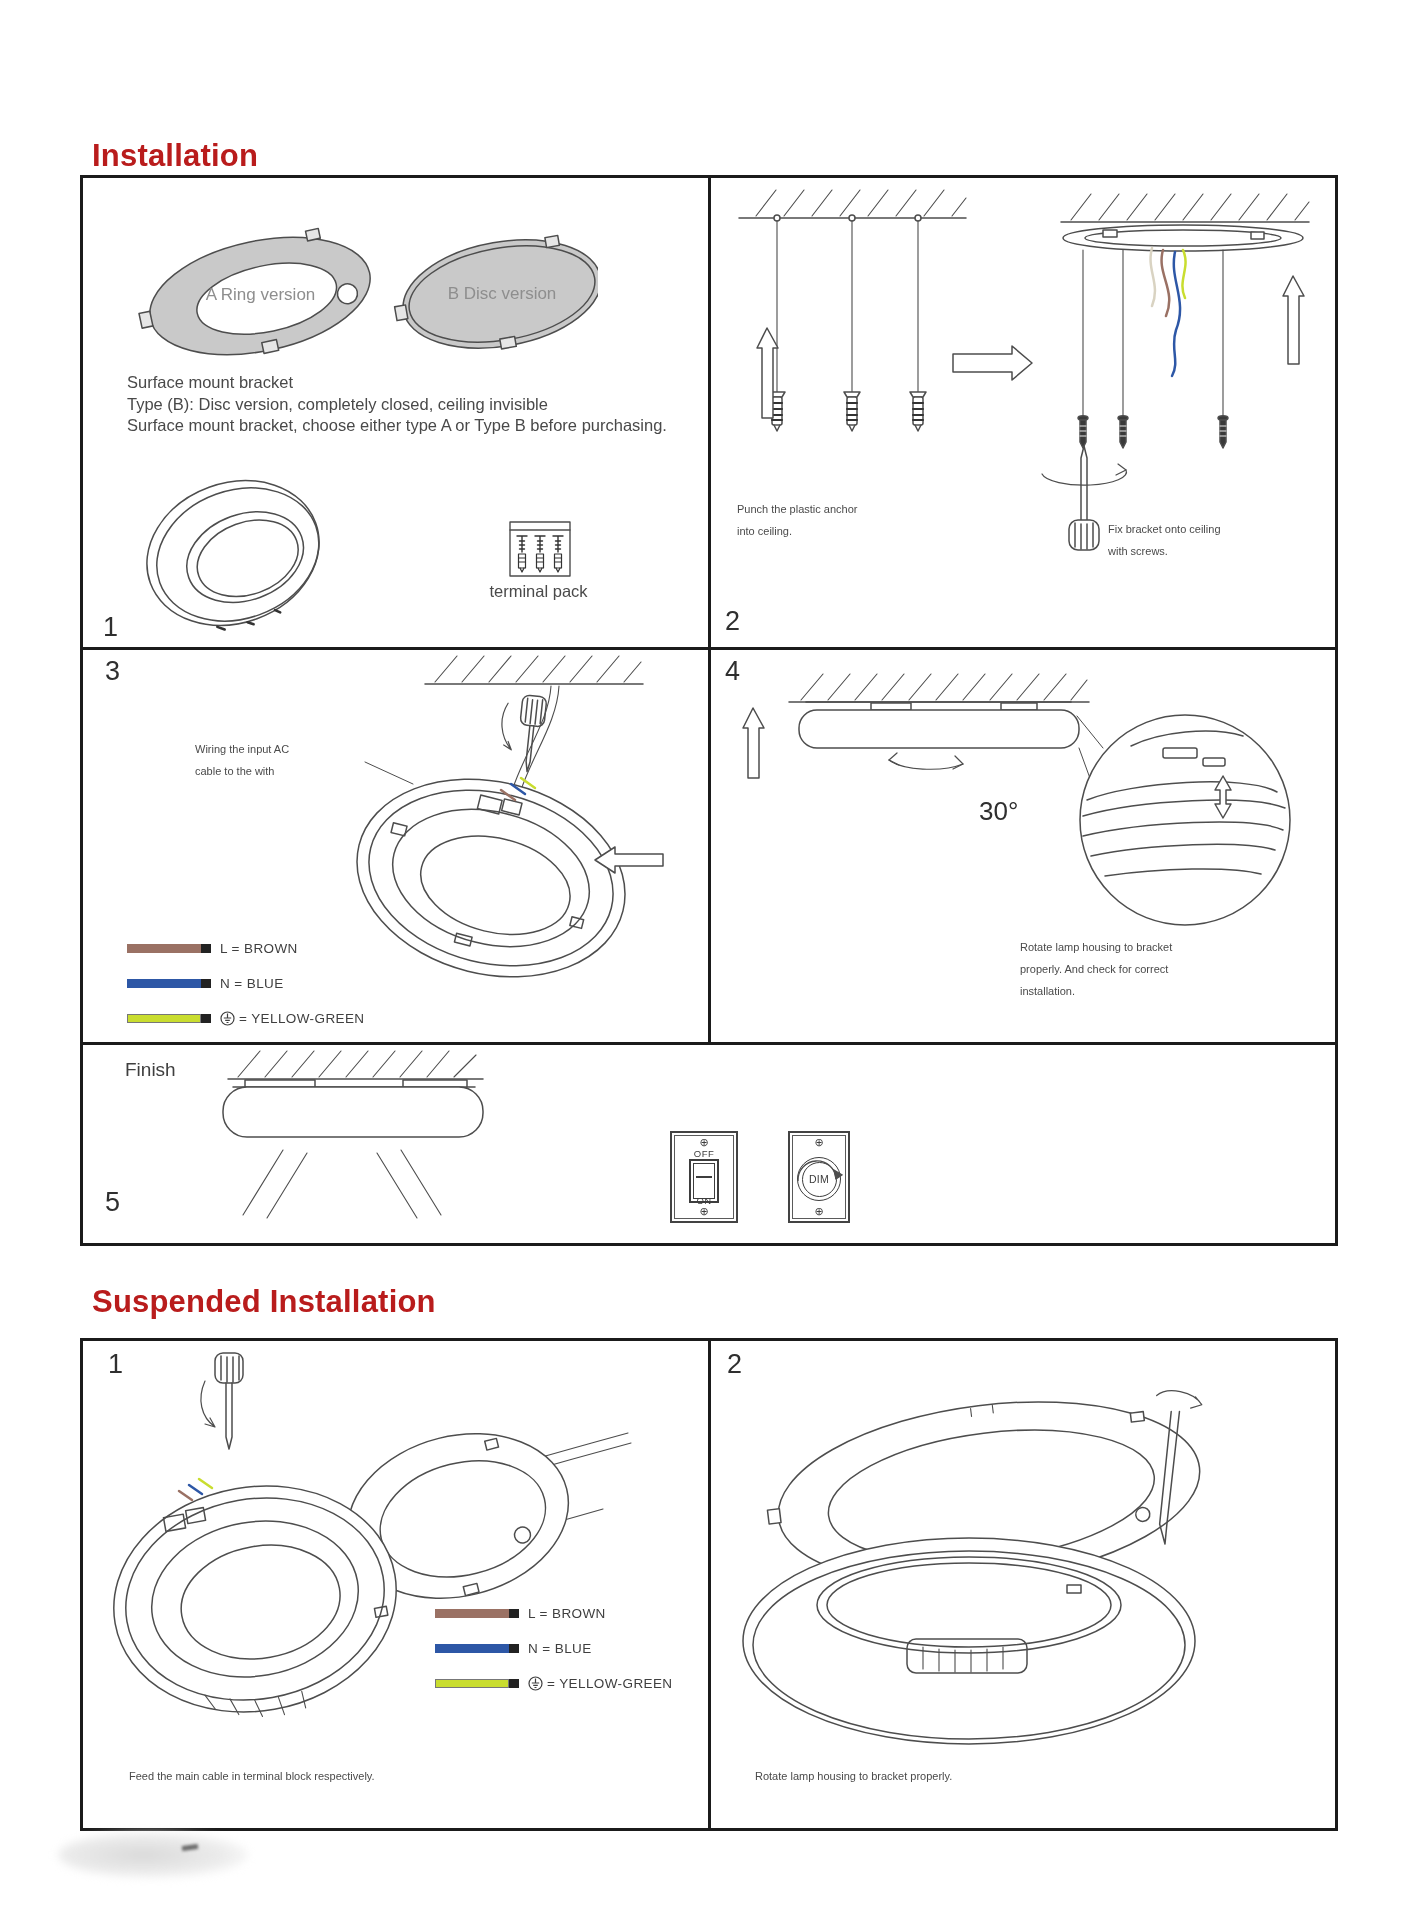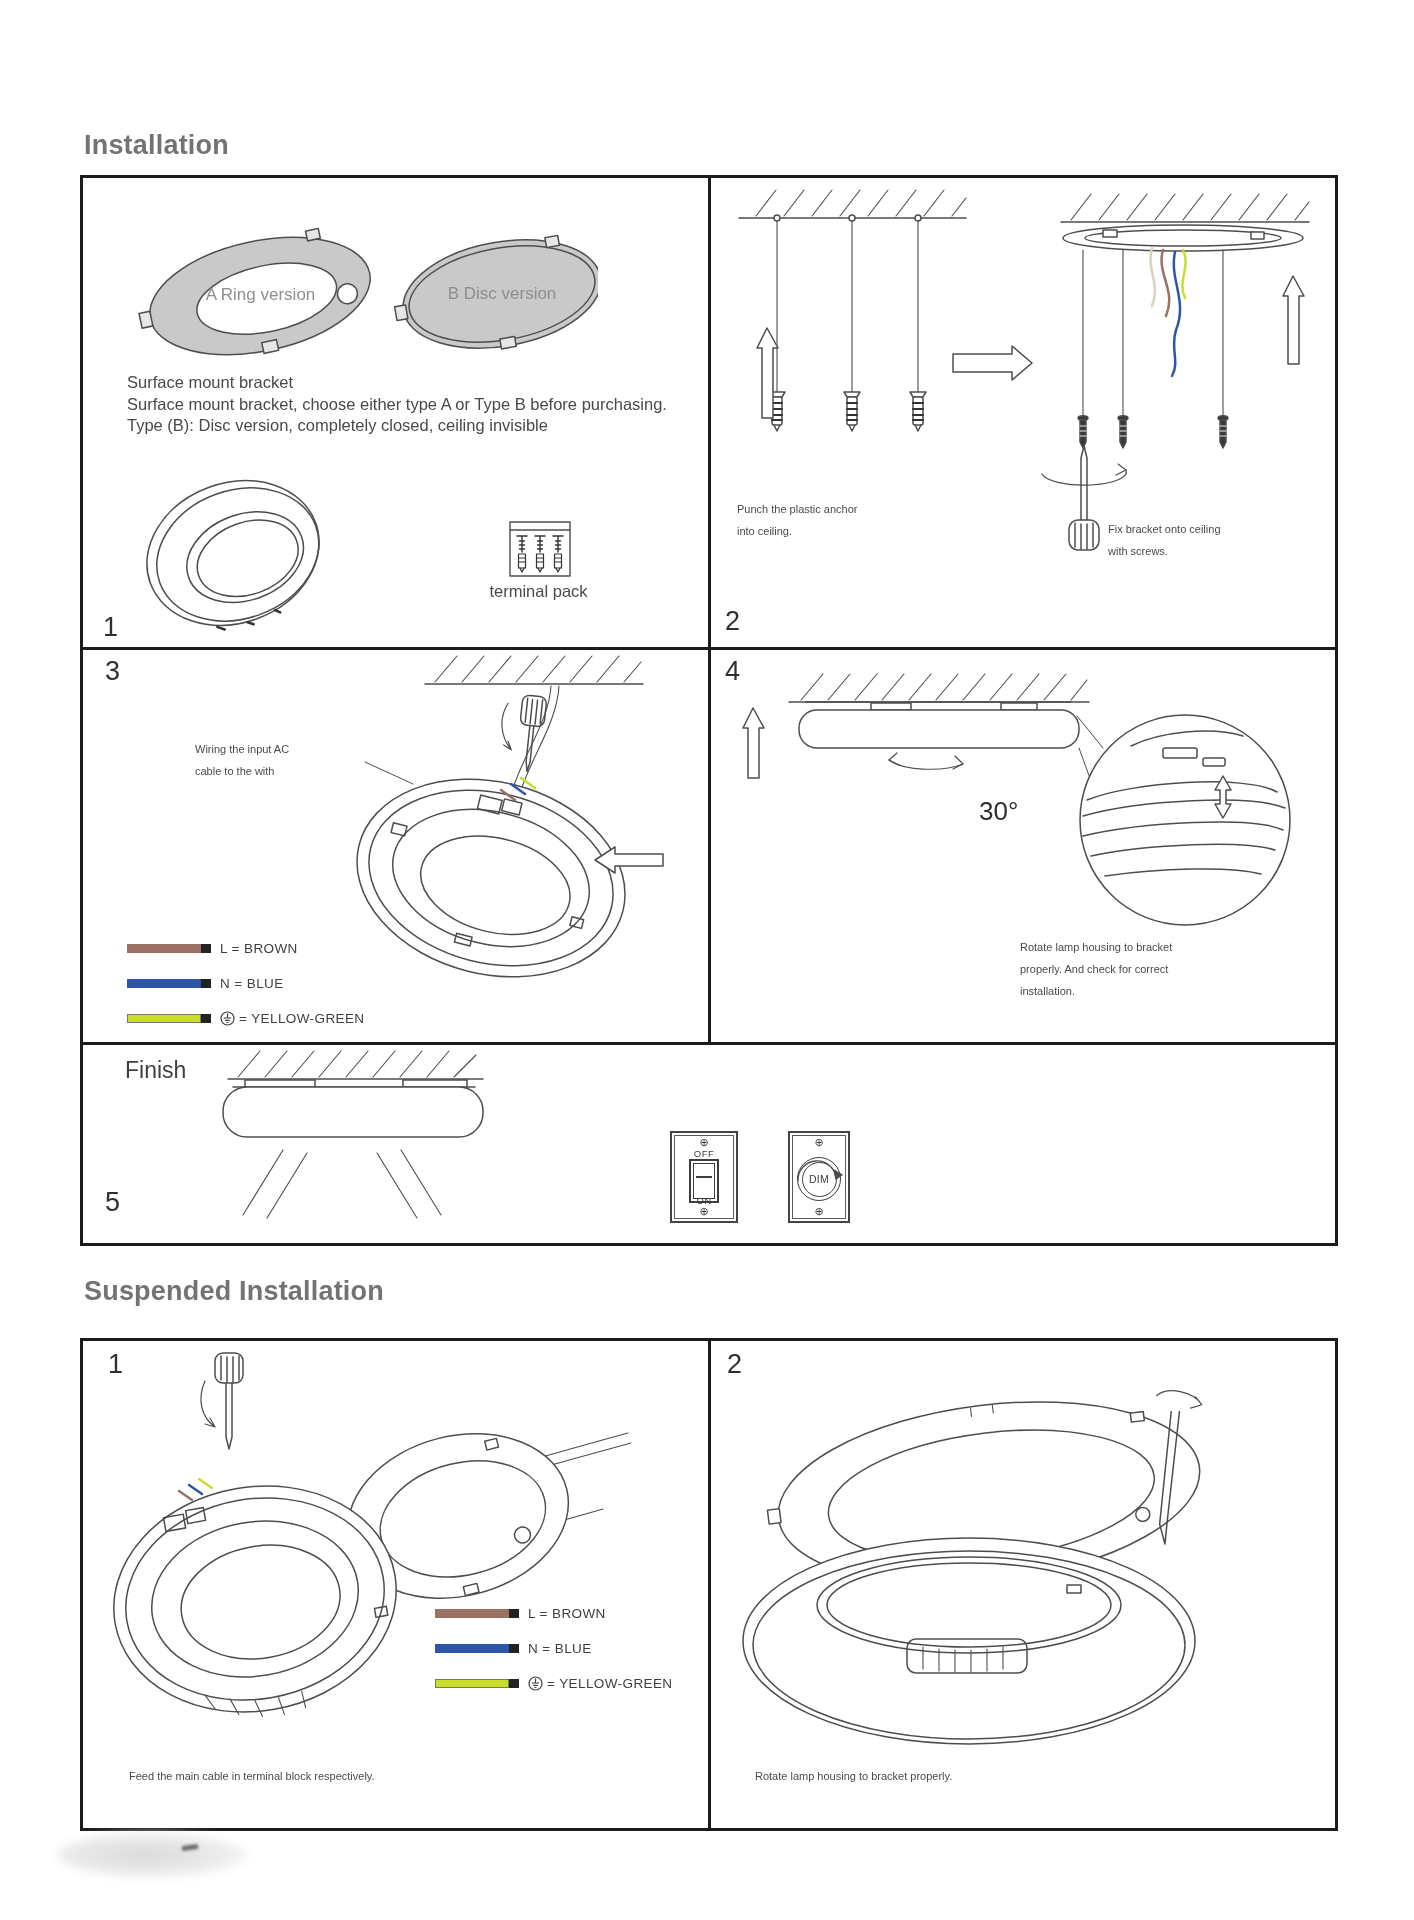--- a/index.html
+++ b/index.html
@@ -6,21 +6,21 @@
     --border:#1b1b1b;
     --line:#4d4d4d;
     --part-gray:#c9c9c9;
     --c-brown:#9a7164;
     --c-blue:#2d57a6;
     --c-yg:#c9dd2f;
   }
   html,body{margin:0;padding:0;background:#fff;}
   .page{position:relative;width:1414px;height:1920px;background:#ffffff;overflow:hidden;
         font-family:"Liberation Sans",sans-serif;color:#4a4a4a;}
-  .sec-title{position:absolute;left:84px;margin:0;font-size:27px;font-weight:700;color:#737373;letter-spacing:.2px;}
+  .sec-title{position:absolute;left:84px;margin:8px;font-size:31px;font-weight:700;color:#b91c1c;letter-spacing:.2px;}
   .box{position:absolute;left:80px;width:1252px;border:3px solid var(--border);background:#fff;}
   .row{position:absolute;left:0;right:0;}
   .cell{position:absolute;top:0;bottom:0;}
   .cl{left:0;width:625px;border-right:3px solid var(--border);}
   .crr{left:628px;right:0;}
   .full{left:0;right:0;}
   .pnum{position:absolute;font-size:27px;color:#2f2f2f;line-height:1;}
   .cap{position:absolute;font-size:11px;line-height:22px;color:#4a4a4a;}
   .cap div{white-space:nowrap;}
   .part-label{position:absolute;font-size:17px;color:#8e8e8e;text-align:center;}
@@ -76,22 +76,22 @@
             <rect x="-108" y="-6" width="11" height="14" fill="#e6e6e6"></rect>
             <rect x="52" y="-48" width="13" height="10" fill="#e6e6e6"></rect>
             <rect x="-10" y="44" width="15" height="10" fill="#e6e6e6"></rect>
           </g>
         </svg>
         <div class="part-label" style="left:95px;top:107px;width:165px;">A Ring version</div>
         <div class="part-label" style="left:340px;top:106px;width:158px;">B Disc version</div>
 
         <div class="desc" style="left:44px;top:194px;">
           <div>Surface mount bracket</div>
+          <div>Type (B): Disc version, completely closed, ceiling invisible</div>
           <div>Surface mount bracket, choose either type A or Type B before purchasing.</div>
-          <div>Type (B): Disc version, completely closed, ceiling invisible</div>
         </div>
 
         <svg class="art" style="left:55px;top:285px;" width="195" height="175" viewBox="0 0 195 175" stroke="#4d4d4d" stroke-width="1.5" fill="none" stroke-linecap="round" stroke-linejoin="round">
           <g transform="translate(95,90) rotate(-20)">
             <ellipse rx="88" ry="70" fill="#fff"></ellipse>
             <ellipse cx="4" cy="3" rx="83" ry="64"></ellipse>
             <ellipse cx="10" cy="8" rx="60" ry="43"></ellipse>
             <ellipse cx="12" cy="10" rx="52" ry="36"></ellipse>
             <path d="M-40 64 l6 5 M-10 70 l5 4 M20 68 l4 4" stroke="#333" stroke-width="2.5"></path>
           </g>
@@ -315,21 +315,21 @@
             <path d="M155 32 L177 6 M182 32 L204 6 M209 32 L231 6 M236 32 L258 6 M263 32 L285 6 M290 32 L312 6 M317 32 L339 6 M344 32 L366 6 M371 32 L393 10" stroke-width="1.1"></path>
           </g>
           <g>
             <path d="M150 42 H392"></path>
             <rect x="162" y="35" width="70" height="7" fill="#fff"></rect>
             <rect x="320" y="35" width="64" height="7" fill="#fff"></rect>
             <rect x="140" y="42" width="260" height="50" rx="24" fill="#fff"></rect>
           </g>
           <path d="M200 105 L160 170 M224 108 L184 173 M318 105 L358 170 M294 108 L334 173" stroke-width="1.1"></path>
         </svg>
-        <div class="cap" style="left:42px;top:14px;font-size:23px;color:#3f3f3f;">Finish</div>
+        <div class="cap" style="left:42px;top:14px;font-size:19px;color:#3f3f3f;">Finish</div>
 
         <div class="plate" style="left:587px;top:86px;width:64px;height:88px;">
           <div class="plate-inner"></div>
           <span class="screw" style="top:4px;">⊕</span>
           <span class="sw-label" style="top:16px;">OFF</span>
           <div class="rocker">
             <div class="rocker-in">
                 <div class="rocker-top"></div>
               </div>
           </div>

